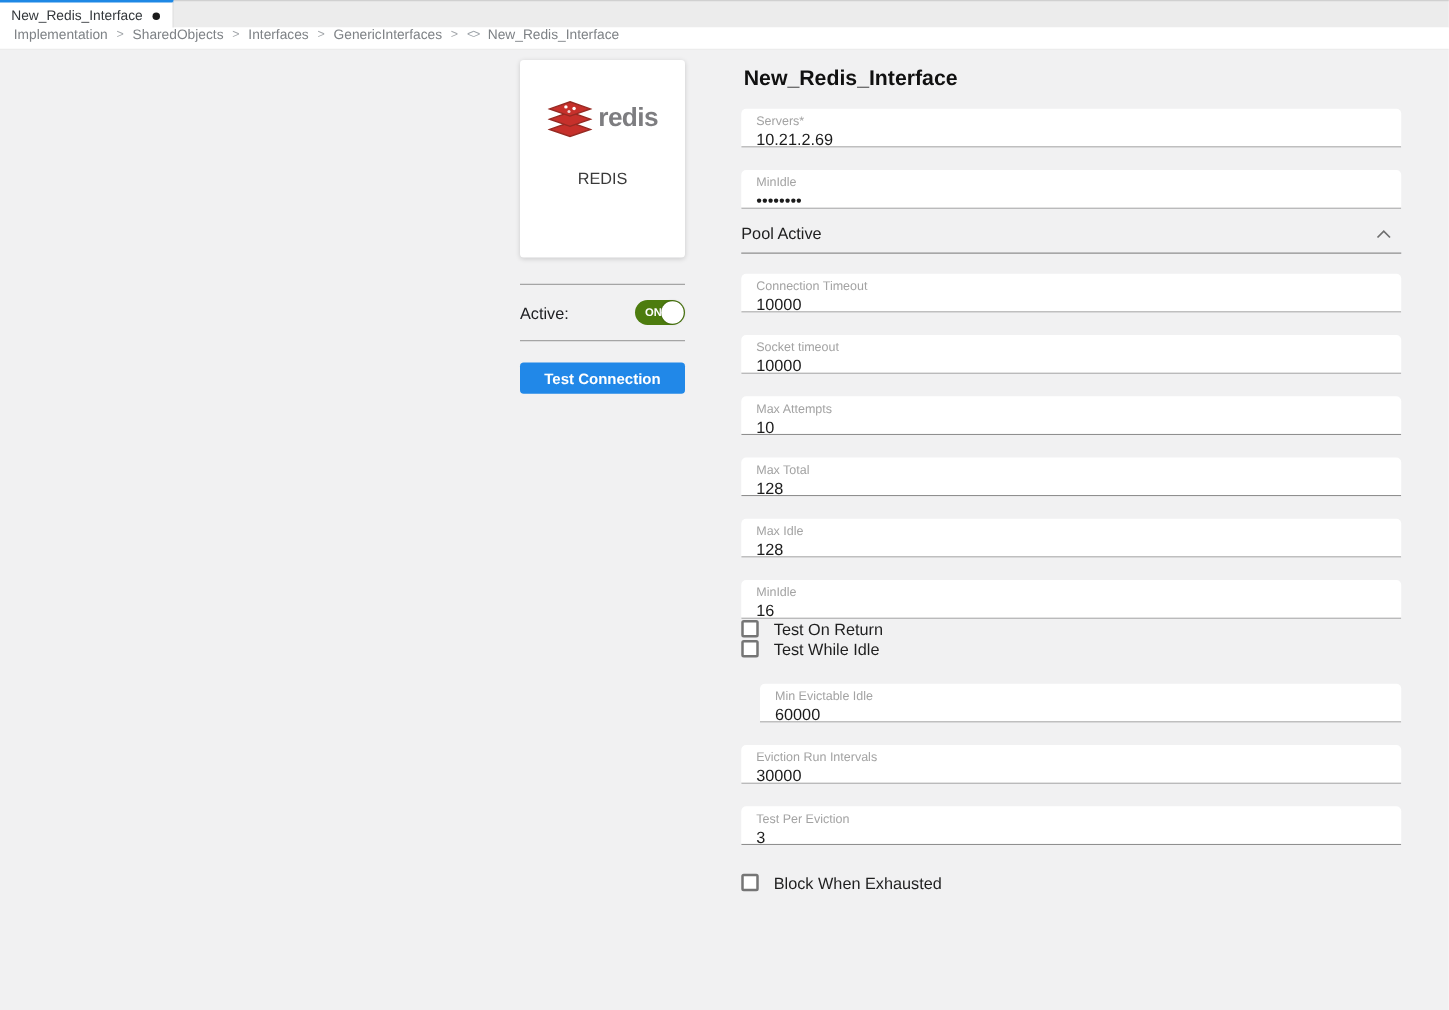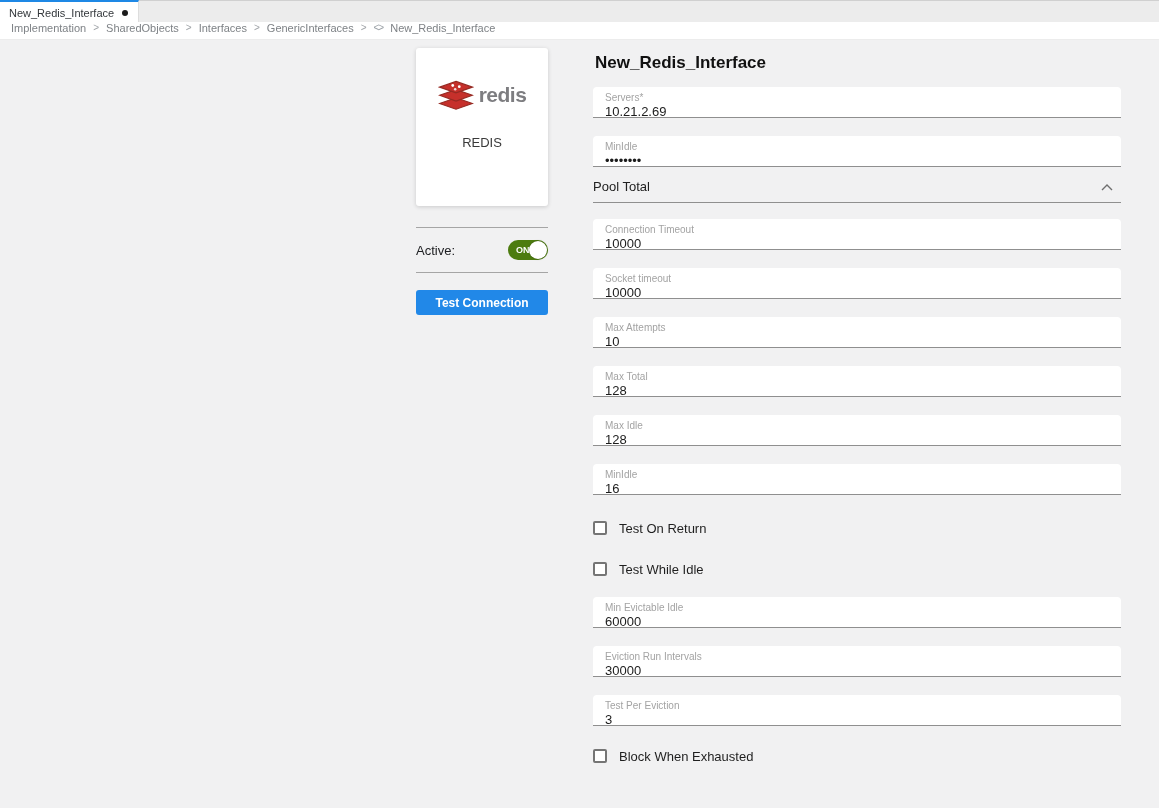--- a/index.html
+++ b/index.html
@@ -88,34 +88,34 @@
     background:#ffffff; border-bottom:1px solid #8f8f8f;
     border-radius:4px 4px 0 0;
     height:31px; padding:5px 12px 0 12px;
     cursor:text;
   }
   .field-label { font-size:10px; color:#a3a3a3; line-height:11px; }
   .field-value { font-size:13px; color:#1c1c1c; line-height:15px; margin-top:1px; }
   .mt13 { margin-top:13px; }
   .mt18 { margin-top:18px; }
   .mt16 { margin-top:16px; }
-  .mt20 { margin-top:20px; }
+  .mt20 { margin-top:20px;margin-left:15px; }
 
   .section-header {
     margin-top:12px; padding-bottom:7px;
     border-bottom:1px solid #8f8f8f;
     display:flex; justify-content:space-between; align-items:center;
     cursor:pointer;
   }
   .section-label { font-size:13px; color:#212121; line-height:16px; }
   .chevron-up { margin-right:8px; display:flex; align-items:center; }
 
   .checkbox-row { display:flex; align-items:center; gap:12px; height:16px; }
   .cb-mt22 { margin-top:22px; }
-  .cb-mt25 { margin-top:25px; }
+  .cb-mt25 { }
   .checkbox {
     width:14px; height:14px; background:#ffffff;
     border:2px solid #757575; border-radius:2px; cursor:pointer;
   }
   .checkbox-label { font-size:13px; color:#1f1f1f; }
 </style>
 </head>
 <body>
 
 <div class="screen">
@@ -180,21 +180,21 @@
         <div class="field-label">Servers*</div>
         <div class="field-value">10.21.2.69</div>
       </div>
 
       <div class="field mt18">
         <div class="field-label">MinIdle</div>
         <div class="field-value">••••••••</div>
       </div>
 
       <div class="section-header">
-        <span class="section-label">Pool Total</span>
+        <span class="section-label">Pool Active</span>
         <span class="chevron-up">
           <svg width="12" height="8" viewBox="0 0 12 8">
               <polyline points="1,7 6,2 11,7" fill="none" stroke="#6f6f6f" stroke-width="1.4"></polyline>
             </svg>
         </span>
       </div>
 
       <div class="field mt16">
         <div class="field-label">Connection Timeout</div>
         <div class="field-value">10000</div>

